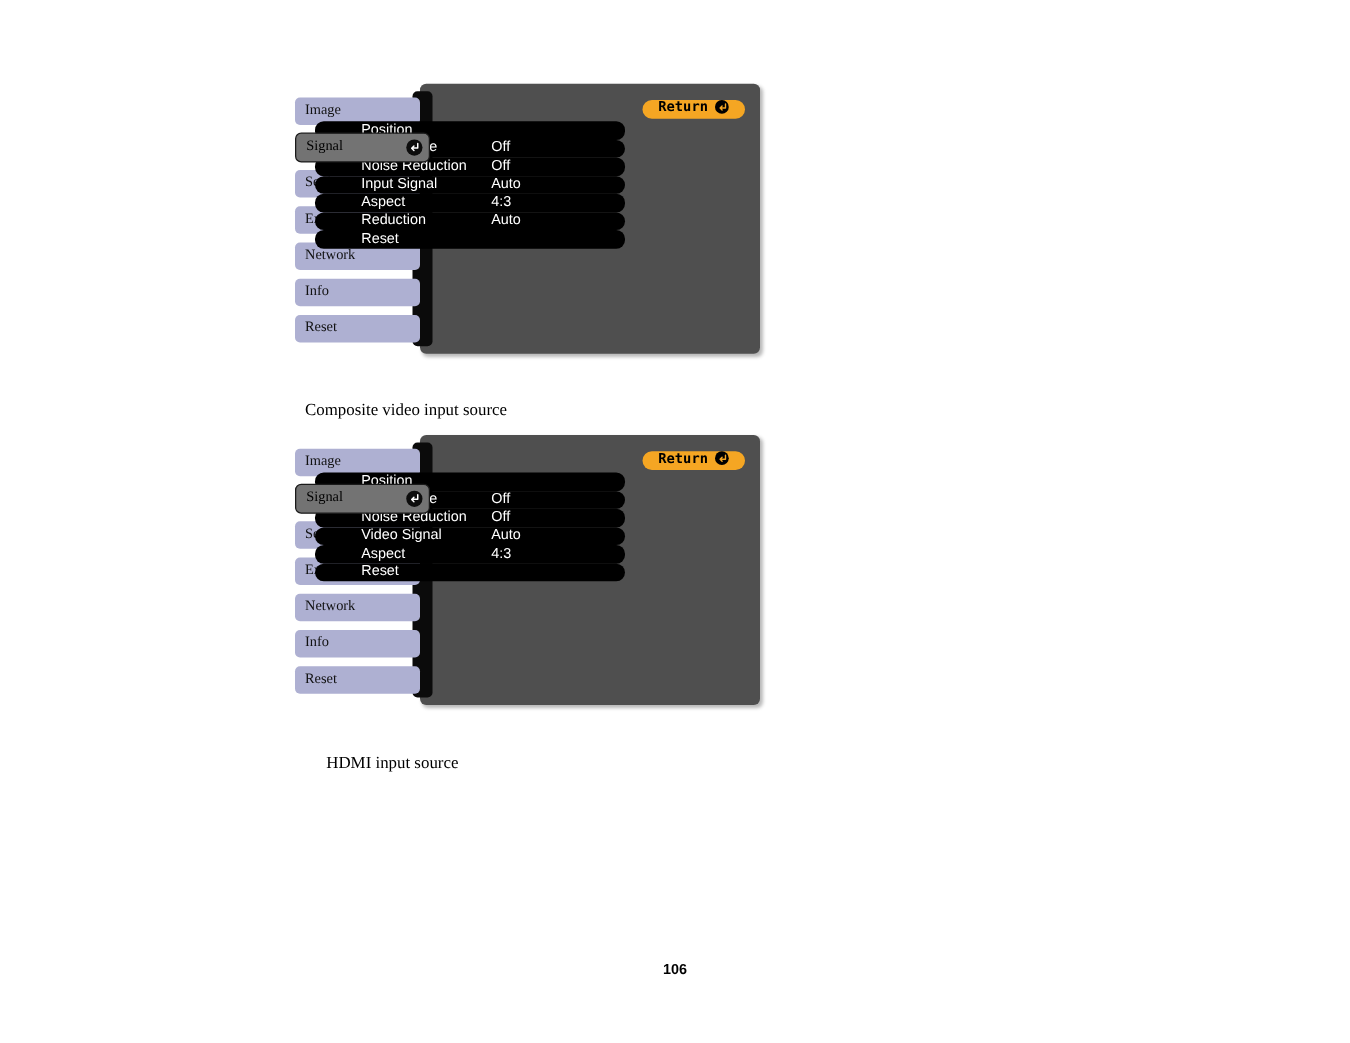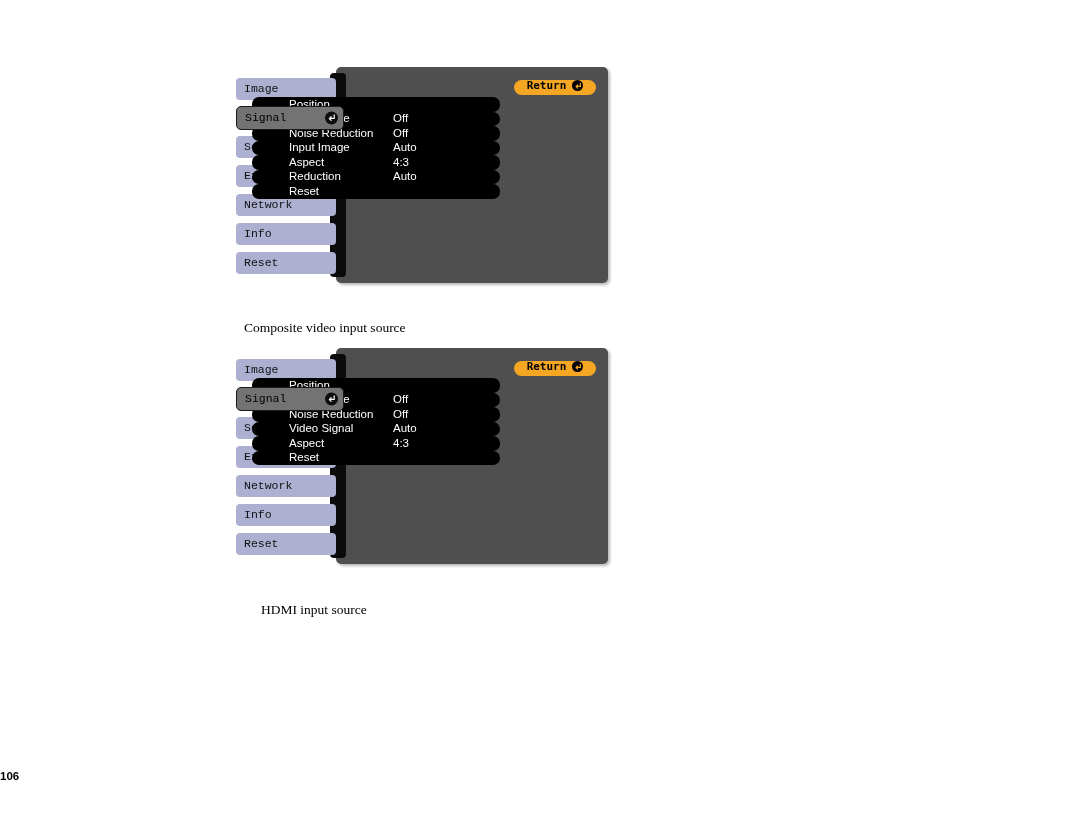--- a/index.html
+++ b/index.html
@@ -60,21 +60,21 @@
     margin-bottom: 7px;
     background: #aeb0d2;
     border-radius: 4px;
     box-sizing: border-box;
     display: flex;
     align-items: center;
     padding-left: 8px;
     width: 100px;
   }
   .tab-label {
-    font-family: Liberation Mono, monospace;
+    font-family: Liberation Serif, serif;
     font-size: 11.5px;
     color: #111111;
     letter-spacing: 0px;
     line-height: 1;
   }
   .tab.selected {
     background: #737373;
     border: 1.5px solid #1a1a1a;
     border-radius: 5px;
     width: 108px;
@@ -178,21 +178,21 @@
     white-space: nowrap;
   }
   .caption-1 { left: 244px; top: 320px; }
   .caption-2 { left: 261px; top: 602px; }
 
   .page-number {
     position: absolute;
     left: 0;
     top: 770px;
     width: 1080px;
-    text-align: left;
+    text-align: center;
     font-family: "Liberation Sans", sans-serif;
     font-size: 11.5px;
     font-weight: bold;
     color: #000000;
   }
 </style>
 </head>
 <body>
 
 <div class="osd osd-1">
@@ -244,21 +244,21 @@
     </div>
     <div class="menu-row">
       <span class="menu-name">Progressive</span>
       <span class="menu-value">Off</span>
     </div>
     <div class="menu-row">
       <span class="menu-name">Noise Reduction</span>
       <span class="menu-value">Off</span>
     </div>
     <div class="menu-row">
-      <span class="menu-name">Input Image</span>
+      <span class="menu-name">Input Signal</span>
       <span class="menu-value">Auto</span>
     </div>
     <div class="menu-row">
       <span class="menu-name">Aspect</span>
       <span class="menu-value">4:3</span>
     </div>
     <div class="menu-row">
       <span class="menu-name">Reduction</span>
       <span class="menu-value">Auto</span>
     </div>

